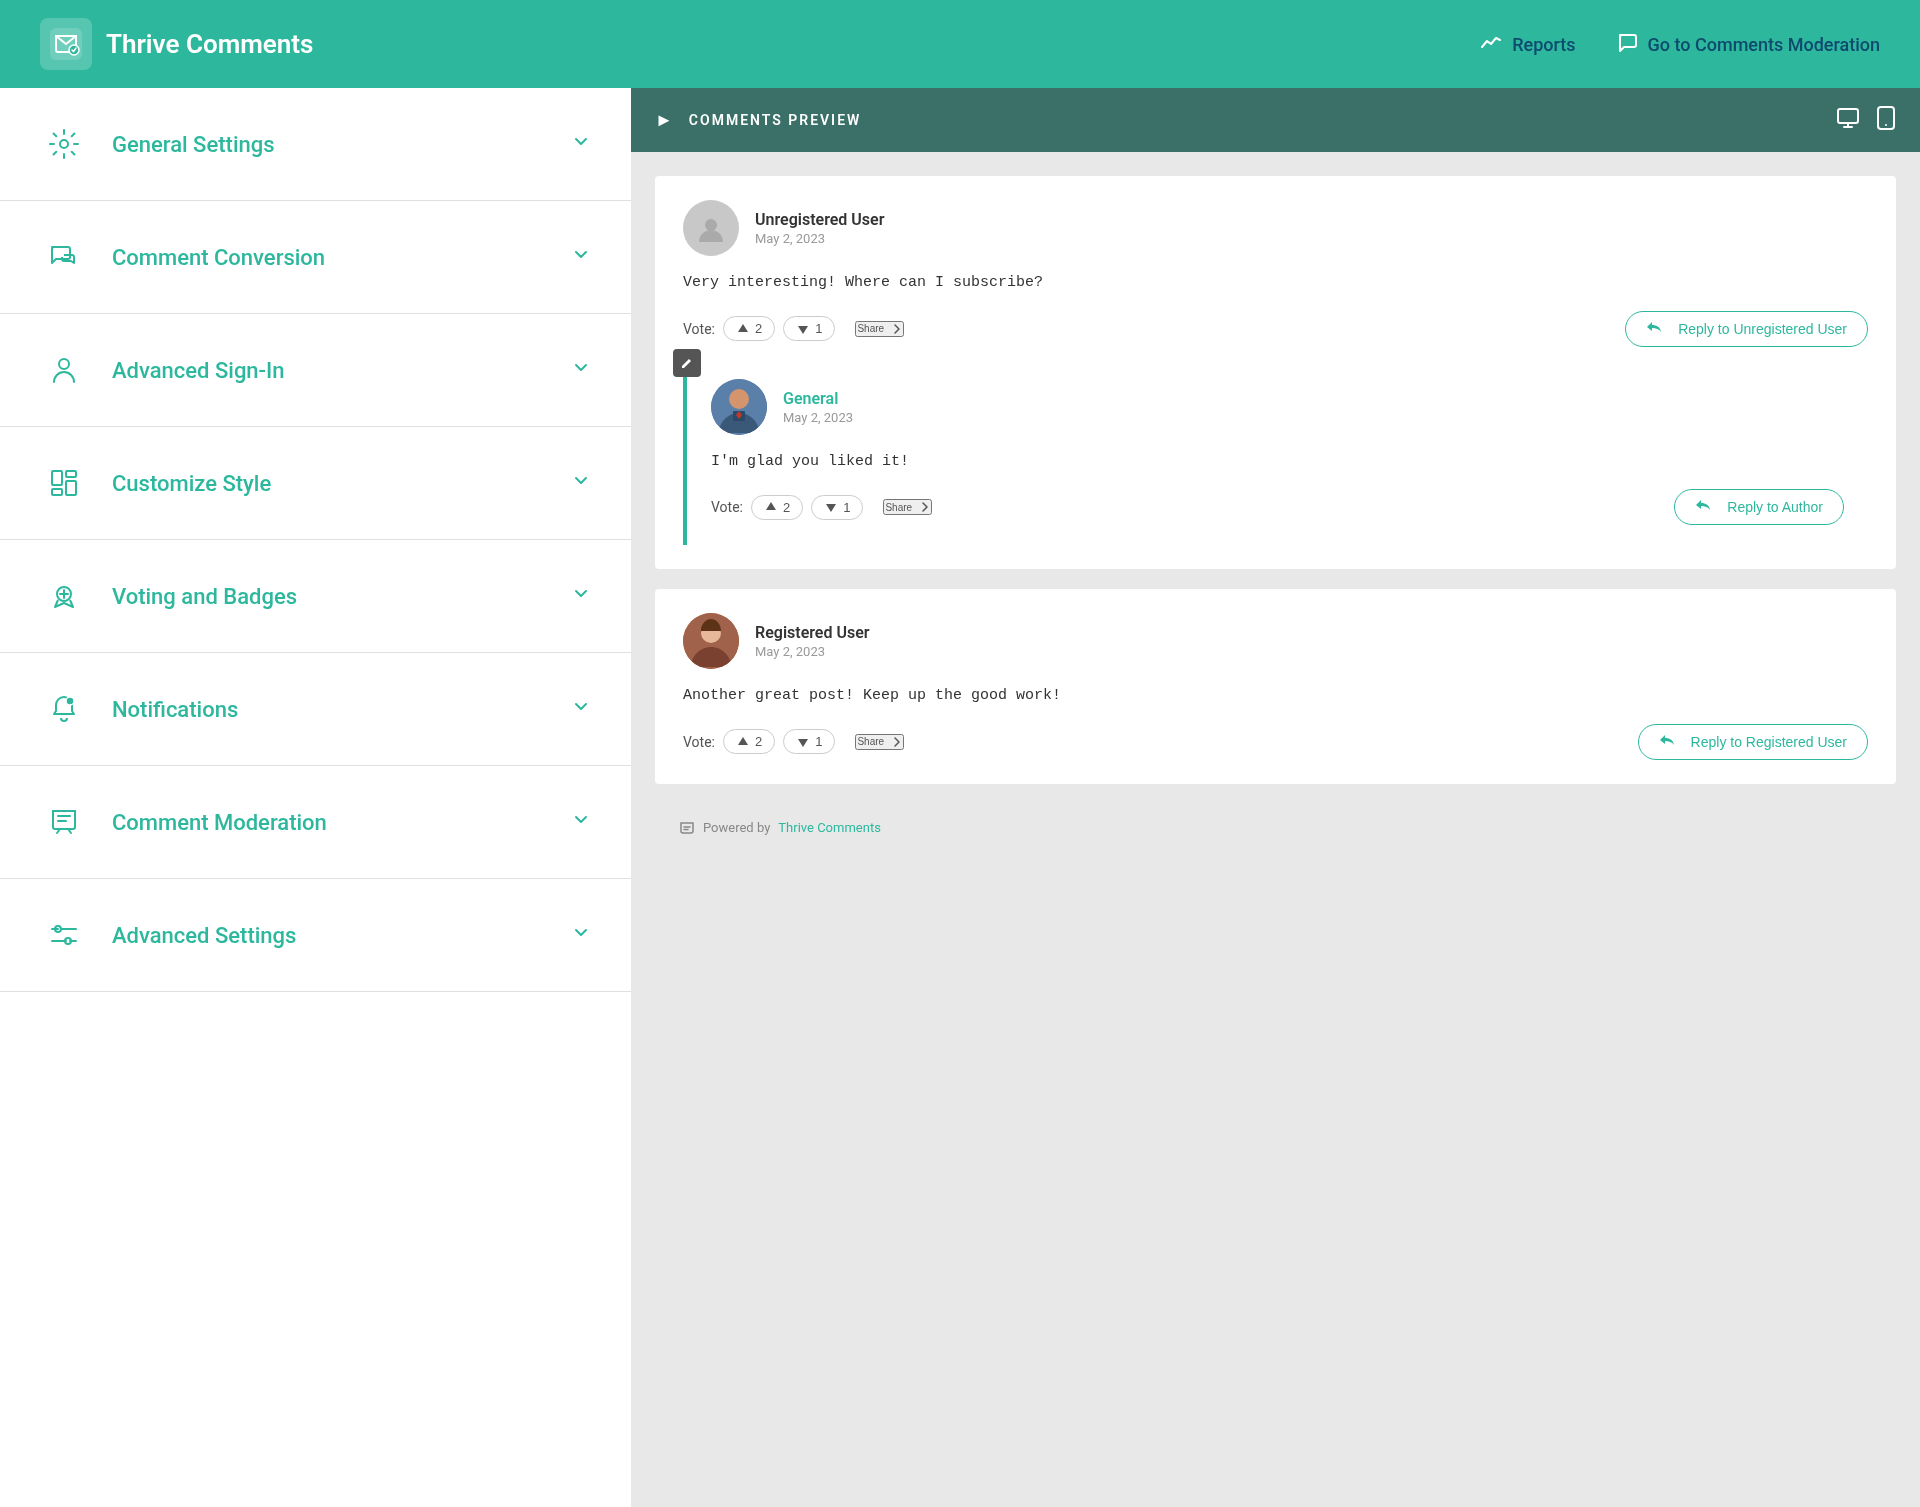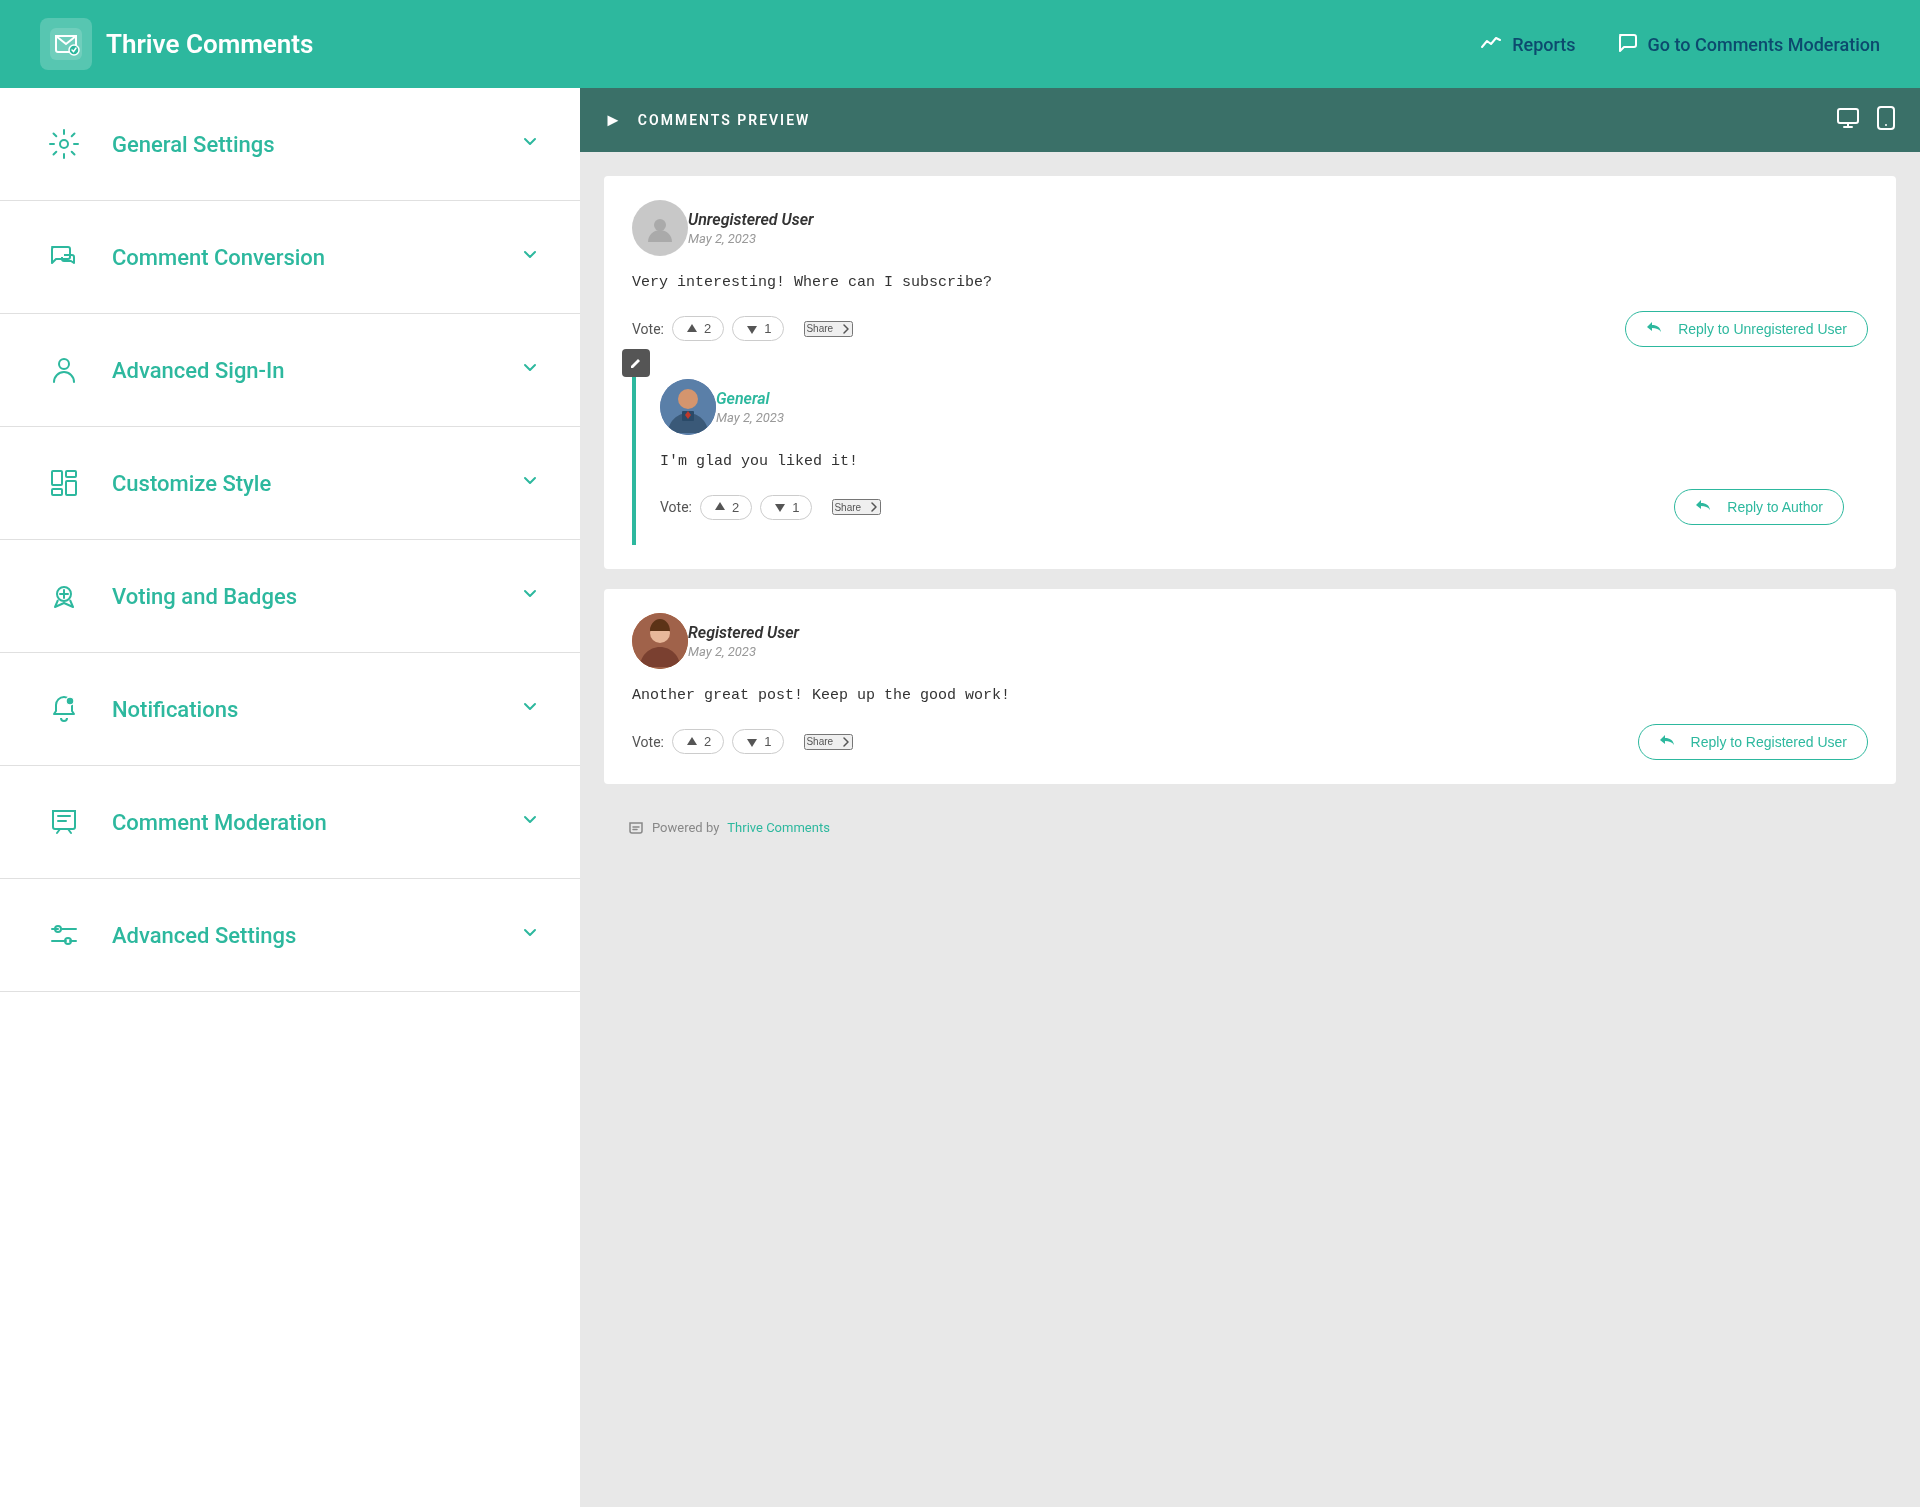--- a/index.html
+++ b/index.html
@@ -55,21 +55,21 @@
     }
 
     
     .main-layout {
       display: flex;
       min-height: calc(1507px - 88px);
     }
 
     
     .sidebar {
-      width: 580px;
+      width: 631px;
       background: white;
       flex-shrink: 0;
     }
     .sidebar-item {
       display: flex;
       align-items: center;
       padding: 32px 40px;
       border-bottom: 1px solid #e0e0e0;
       cursor: pointer;
     }
@@ -139,22 +139,22 @@
       gap: 20px;
     }
     .comment-card {
       background: white;
       border-radius: 4px;
       padding: 24px 28px;
     }
     .comment-header {
       display: flex;
       align-items: center;
+      gap: 16px;
       margin-bottom: 16px;
-      font-style: italic;
     }
     .comment-avatar {
       width: 56px;
       height: 56px;
       border-radius: 50%;
       background: #c8c8c8;
       display: flex;
       align-items: center;
       justify-content: center;
       font-size: 24px;

